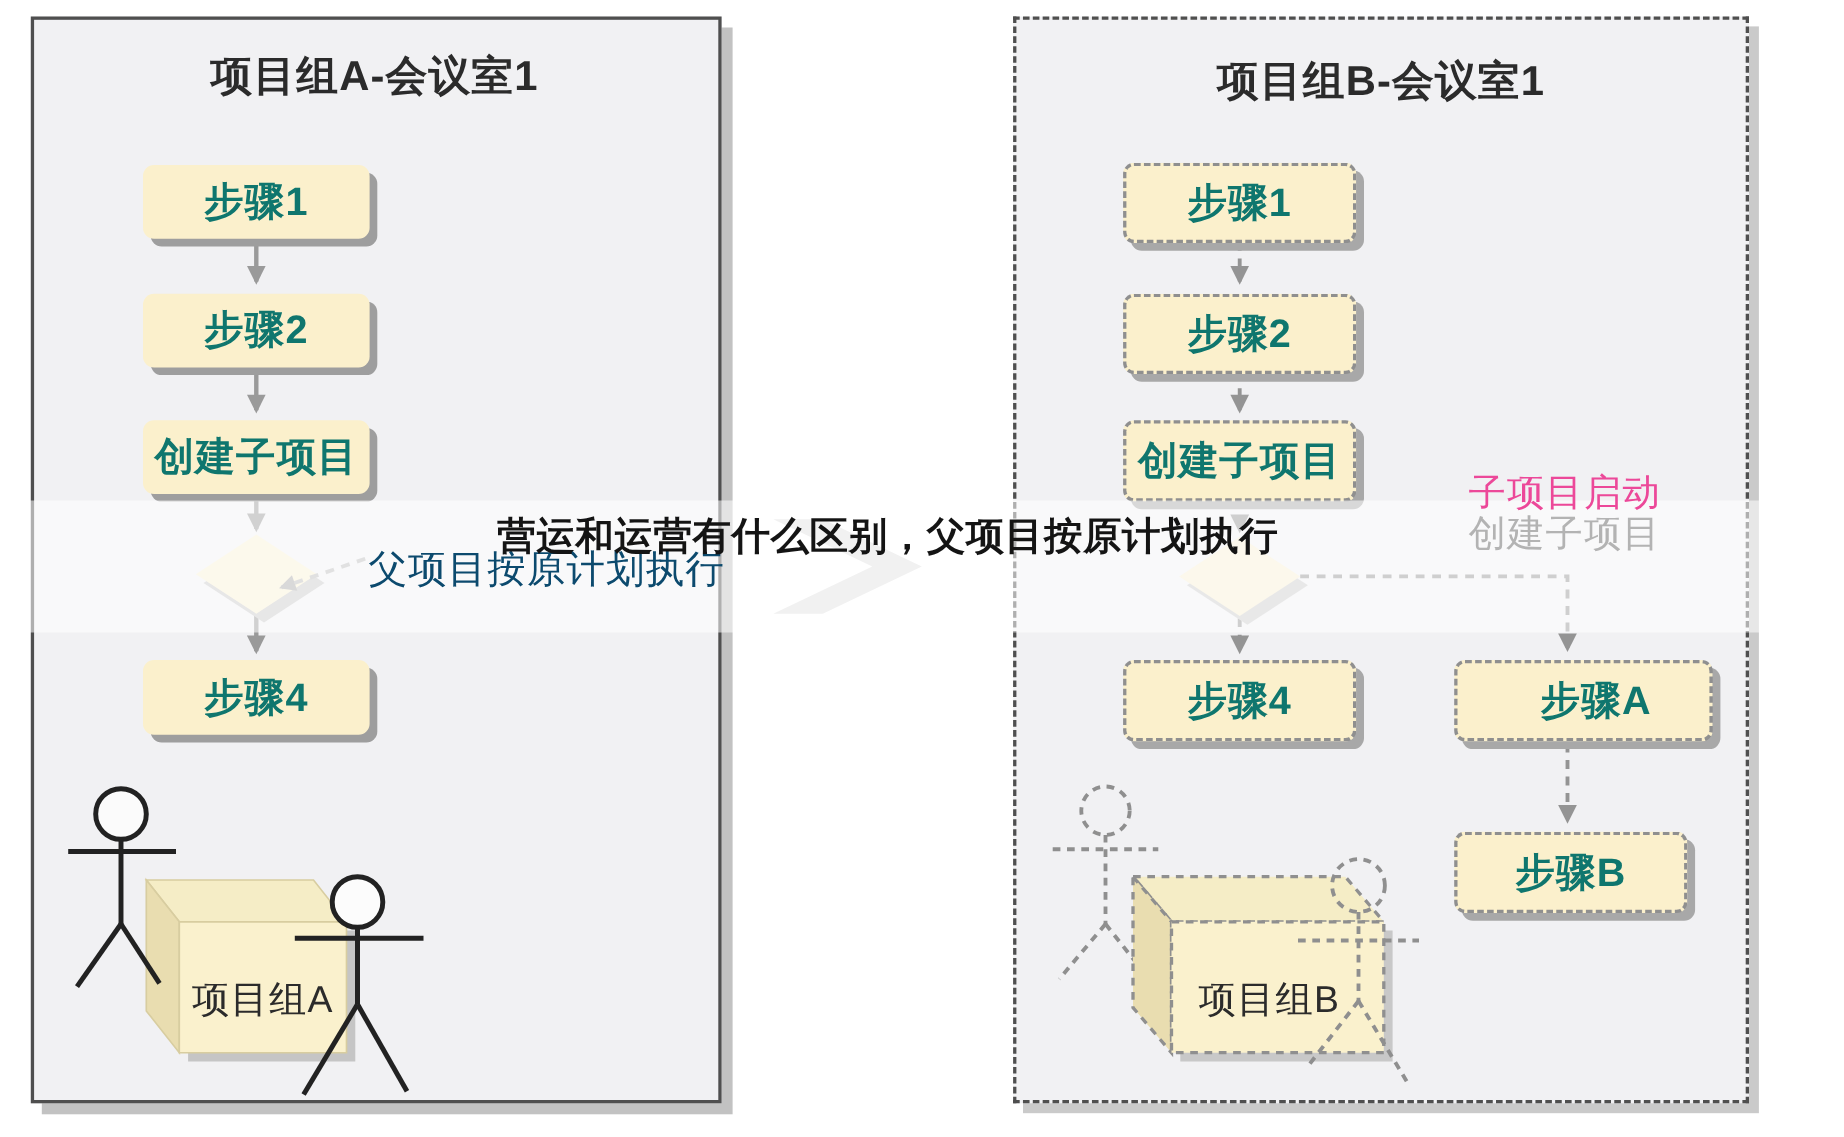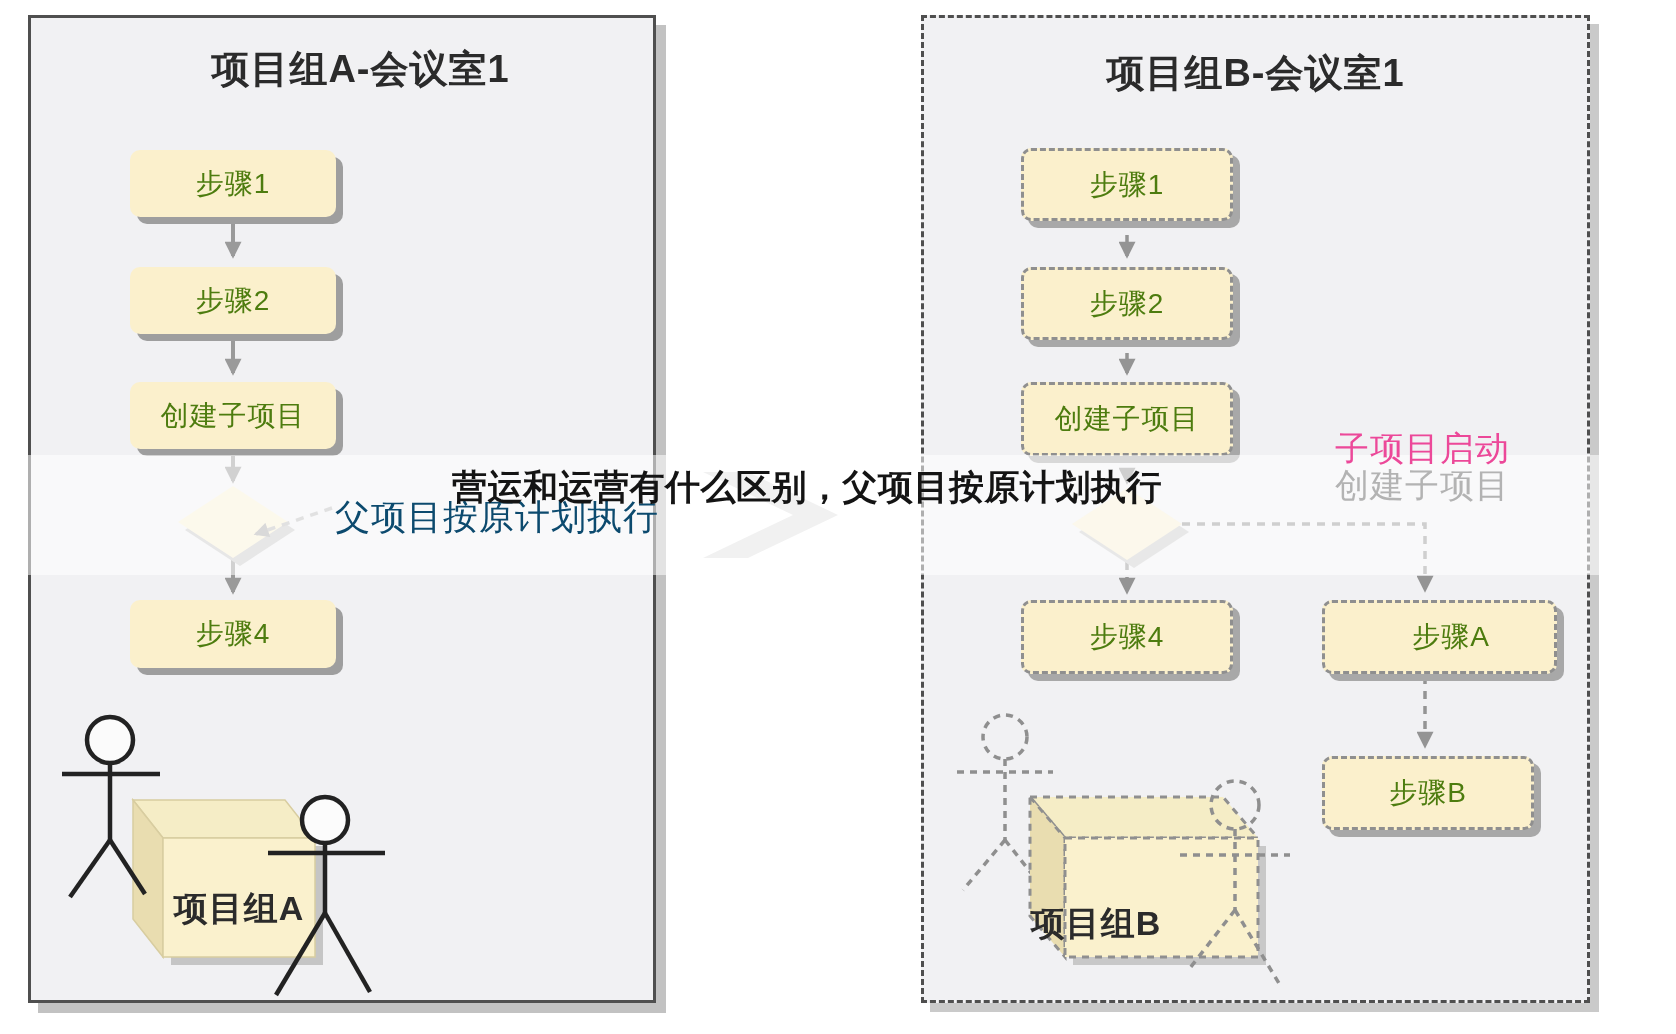--- a/index.html
+++ b/index.html
@@ -9,27 +9,27 @@
     font-family:"Liberation Sans", sans-serif;
     -webkit-font-smoothing:antialiased;
   }
   .panel{position:absolute;background:#f1f1f3;z-index:1;}
   .panel-a{left:28px;top:15px;width:622px;height:982px;border:3px solid #4f4f4f;box-shadow:10px 10px 0 #c2c2c2;}
   .panel-b{left:921px;top:15px;width:663px;height:982px;border:3px dashed #4f4f4f;box-shadow:9px 9px 0 #cacaca;}
   .panel-title{
     position:absolute;z-index:3;text-align:center;
     font-size:38px;font-weight:bold;color:#2b2b2b;letter-spacing:1px;
   }
-  .title-a{left:28px;top:44px;width:625px;padding-left:20px;}
+  .title-a{left:28px;top:44px;width:625px;}
   .title-b{left:921px;top:48px;width:669px;}
   svg.overlay{position:absolute;left:0;top:0;z-index:2;pointer-events:none;}
   .step{
     position:absolute;z-index:3;display:flex;align-items:center;justify-content:center;
-    background:#fbf0cc;border-radius:10px;color:#4d7c0f;
-    font-size:28px;font-weight:normal;letter-spacing:1px;
+    background:#fbf0cc;border-radius:10px;color:#0f766e;
+    font-size:36px;font-weight:bold;letter-spacing:1px;
     box-shadow:7px 7px 0 #9e9e9e;
   }
   .step.dashed{border:3px dashed #8f8f8f;box-shadow:7px 7px 0 #a8a8a8;}
   
   .a1{left:130px;top:150px;width:206px;height:67px;}
   .a2{left:130px;top:267px;width:206px;height:67px;}
   .a3{left:130px;top:382px;width:206px;height:67px;}
   .a4{left:130px;top:600px;width:206px;height:68px;}
   
   .b1{left:1021px;top:148px;width:206px;height:67px;}
@@ -43,24 +43,24 @@
     font-size:35px;color:#0c4a6e;letter-spacing:1px;white-space:nowrap;
   }
   .branch-note{
     position:absolute;left:1335px;top:430px;z-index:5;line-height:37px;
     font-size:34px;letter-spacing:1px;white-space:nowrap;
   }
   .branch-note .l1{color:#ec4899;}
   .branch-note .l2{color:#b3b3b3;}
   .cube-label{
     position:absolute;z-index:3;text-align:center;
-    font-size:34px;font-weight:bold;color:#2b2b2b;letter-spacing:1px;
+    font-size:34px;font-weight:normal;color:#2b2b2b;letter-spacing:1px;
   }
   .cube-label-a{left:163px;top:886px;width:152px;}
-  .cube-label-b{left:1009px;top:886px;width:174px;margin-top:15px;}
+  .cube-label-b{left:1067px;top:886px;width:174px;}
   .band{
     position:absolute;left:0;top:455px;width:1676px;height:120px;
     background:rgba(255,255,255,0.55);z-index:4;
   }
   .caption{
     position:absolute;left:452px;top:464px;z-index:6;
     font-size:35px;font-weight:800;color:#141414;letter-spacing:0.5px;white-space:nowrap;
   }
 </style>
 </head>

